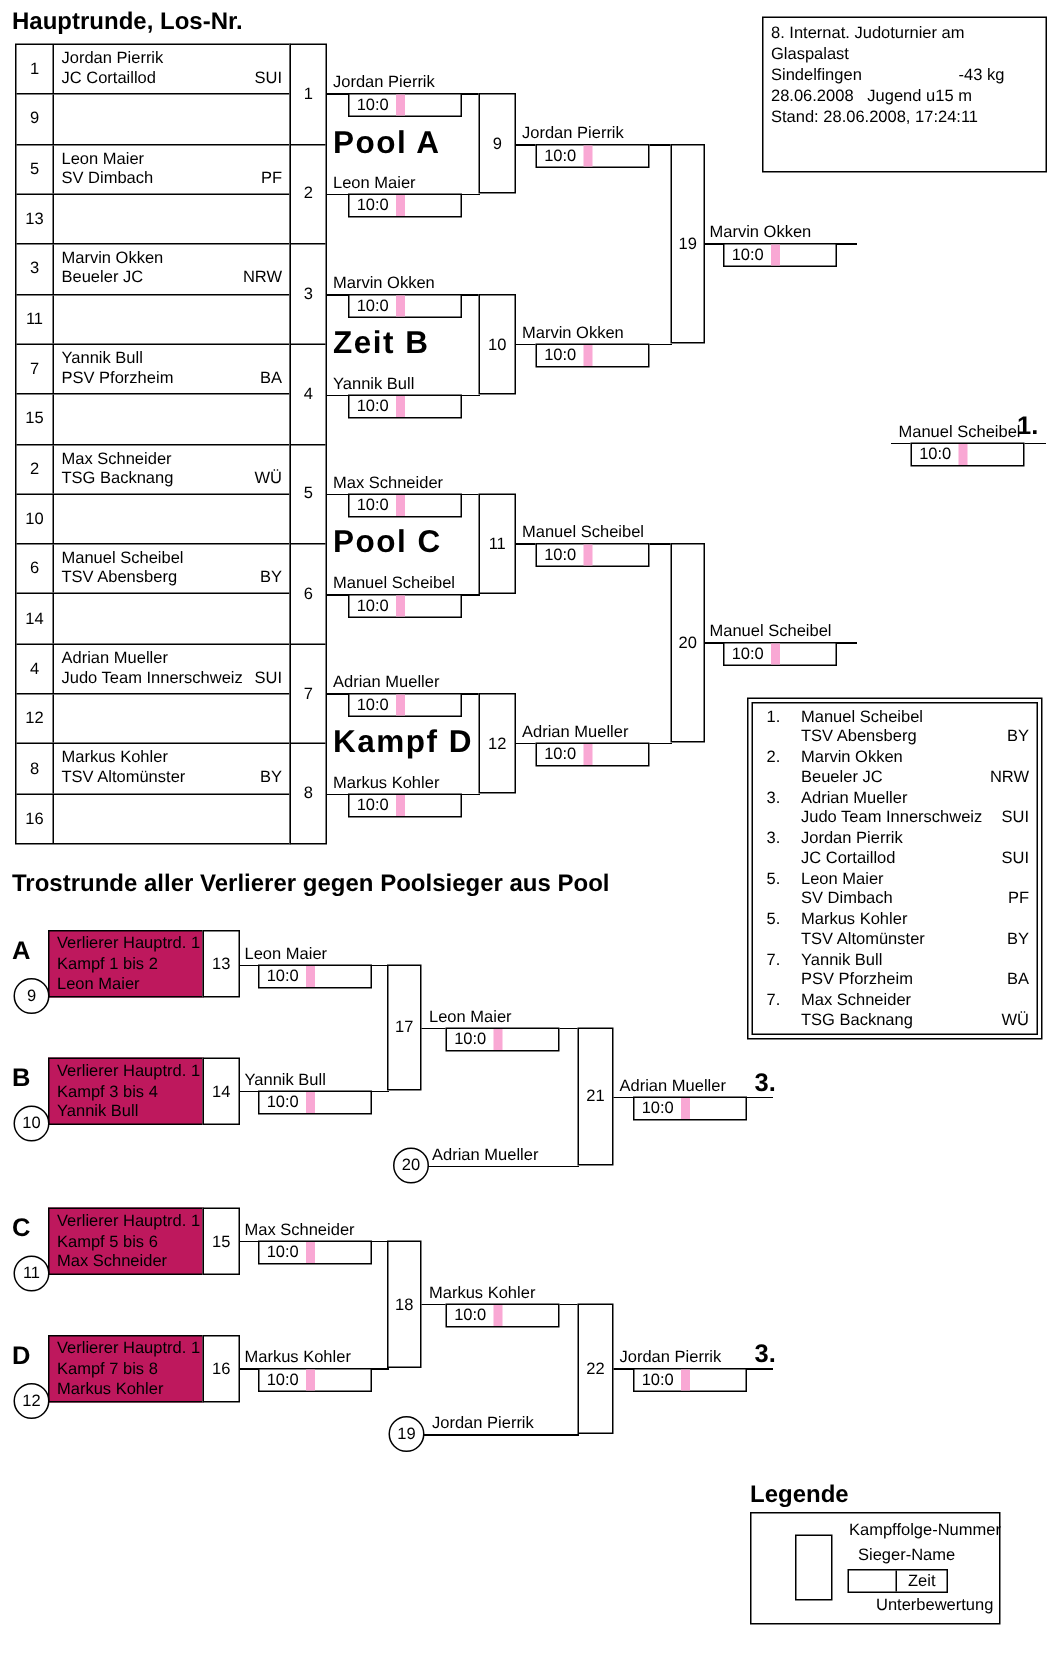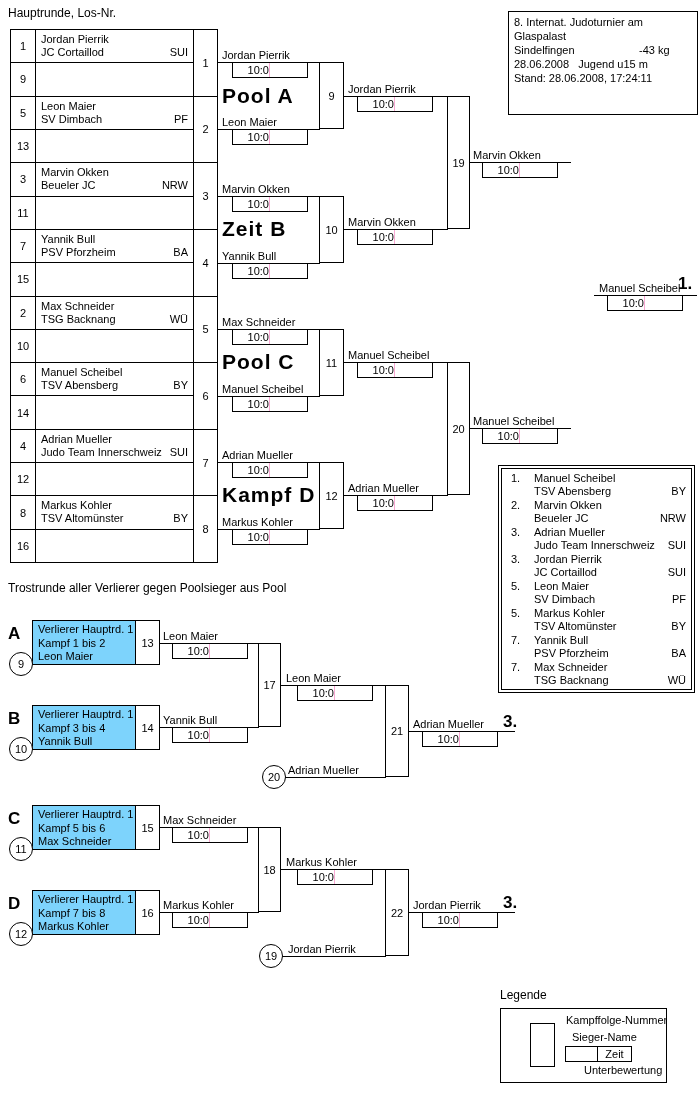--- a/index.html
+++ b/index.html
@@ -1,26 +1,26 @@
 <!DOCTYPE html>
 <html><head>
 <meta charset="utf-8">
 <style>
   *{box-sizing:border-box}
   body{margin:0;background:#fff}
   #root{position:relative;width:700px;height:1110px;background:#fff;color:#000;
         font-family:"Liberation Sans",sans-serif;font-size:11px;overflow:hidden}
   .abs{position:absolute}
   .lbl{white-space:nowrap;line-height:13px}
-  .h12{font-size:12px;font-weight:normal;white-space:nowrap}
+  .h12{font-size:16px;font-weight:bold;white-space:nowrap}
   .pool{font-size:21px;font-weight:bold;width:110px;text-align:left;letter-spacing:1px}
   .big{font-size:17px;font-weight:bold;white-space:nowrap}
   .mbox{border:1px solid #000;background:#fff;display:flex;align-items:center;justify-content:center}
   .sb{width:76px;height:16px;border:1px solid #000;background:#fff;display:flex}
-  .sb .l{width:37px;border-right:1px solid #f9a8d4;text-align:right;line-height:14px}
+  .sb .l{width:37px;border-right:6px solid #f9a8d4;text-align:center;line-height:14px}
   .sb .r{flex:1}
   .circle{width:24px;height:24px;border:1px solid #000;border-radius:50%;background:#fff;
           display:flex;align-items:center;justify-content:center}
   #maintable{left:10px;top:29px;width:184px;height:534px;border:1px solid #000;display:flex;flex-direction:column;background:#fff}
   .mrow{flex:1 1 0;display:flex;border-bottom:1px solid #000;min-height:0}
   .mrow:last-child{border-bottom:0}
   .mseed{width:25px;border-right:1px solid #000;display:flex;align-items:center;justify-content:center}
   .mname{flex:1;position:relative;padding:3px 0 0 5px;line-height:13px;white-space:nowrap}
   .mreg{position:absolute;right:5px;top:16px}
   #matchcol{left:193px;top:29px;width:25px;height:534px;border:1px solid #000;display:flex;flex-direction:column;background:#fff}
@@ -31,21 +31,21 @@
   #infobot{padding:3px 0 0 5px;line-height:14px;position:relative}
   .pre{white-space:pre}
   #resbox{left:498px;top:465px;width:197px;height:228px;border:1px solid #000;background:#fff}
   #resinner{position:absolute;left:2px;top:2px;right:2px;bottom:2px;border:1px solid #000;
             display:flex;flex-direction:column;padding:2px 0}
   .rrow{flex:1;position:relative;white-space:nowrap}
   .rrank{position:absolute;left:9px;top:1px}
   .rname{position:absolute;left:32px;top:1px}
   .rclub{position:absolute;left:32px;top:14px}
   .rreg{position:absolute;right:5px;top:14px}
-  .tbox{width:104px;height:45px;border:1px solid #000;background:#7dd3fc;padding:2px 0 14px 5px;line-height:13.5px;white-space:nowrap}
+  .tbox{width:104px;height:45px;border:1px solid #000;background:#be185d;padding:2px 0 14px 5px;line-height:13.5px;white-space:nowrap}
   #legbox{left:500px;top:1008px;width:167px;height:75px;border:1px solid #000;background:#fff}
   svg{position:absolute;left:0;top:0}
 </style>
 </head>
 <body>
 
 <div id="root">
 
   <svg width="700" height="1110">
     <g stroke="#000" stroke-width="1" shape-rendering="crispEdges">

